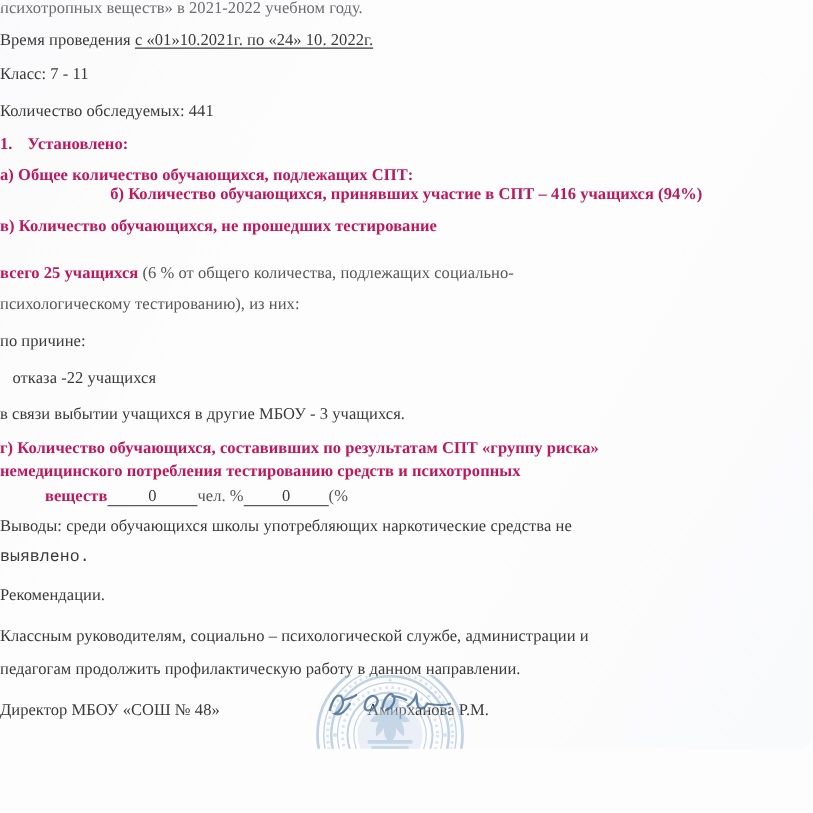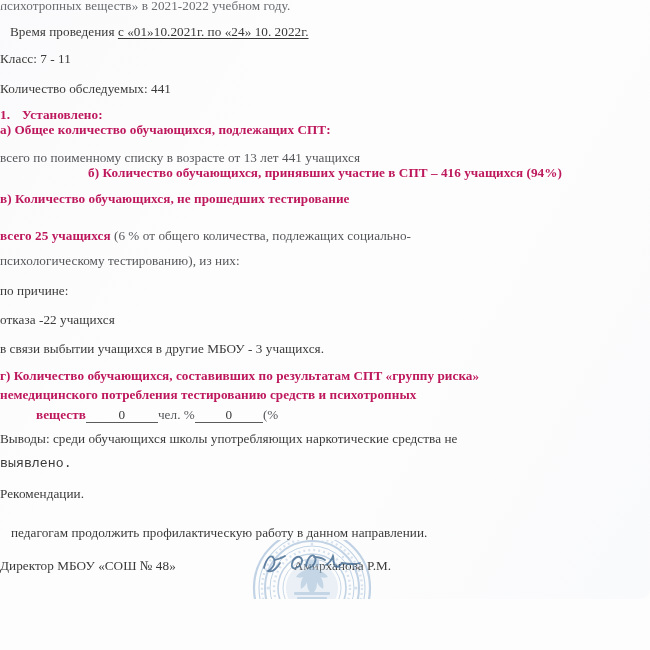--- a/index.html
+++ b/index.html
@@ -93,60 +93,60 @@
 </style>
 </head>
 <body>
 
 <div class="page">
 
   <div class="body-text">
 
     <p class="line lvl0 fainter" style="margin-top:-2px;">психотропных веществ» в 2021-2022 учебном году.</p>
 
-    <p class="line lvl0" style="margin-top:11px;padding-left:10px;"><span>Время проведения </span><span class="u">с «01»10.2021г. по «24» 10. 2022г.</span></p>
+    <p class="line lvl0" style="margin-top:11px;"><span>Время проведения </span><span class="u">с «01»10.2021г. по «24» 10. 2022г.</span></p>
 
     <p class="line lvl0" style="margin-top:12px;">Класс: 7 - 11</p>
 
     <p class="line lvl0" style="margin-top:15px;">Количество обследуемых:  441</p>
 
     <p class="line numitem b" style="margin-top:11px;"><span class="marker">1.</span><span>Установлено:</span></p>
 
-    <p class="line lvl-a b" style="">а) Общее количество обучающихся, подлежащих СПТ:</p>
-
-    <p class="line lvl0 faint" style="margin-top:13px;">всего по поименному списку в возрасте от 13 лет 441  учащихся</p>
+    <p class="line lvl-a b" style="margin-top:10px;">а) Общее количество обучающихся, подлежащих СПТ:</p>
+
 
     <p class="line lvl0 b" style="text-align:center;">б) Количество обучающихся, принявших участие в СПТ – 416 учащихся (94%)</p>
 
     <p class="line lvl0 b" style="margin-top:11px;">в) Количество обучающихся, не прошедших тестирование</p>
 
     <p class="line lvl0" style="margin-top:22px;"><span class="b">всего 25 учащихся</span><span class="faint"> (6 % от общего количества, подлежащих социально-</span></p>
 
     <p class="line lvl0 faint" style="margin-top:10px;">психологическому тестированию), из них:</p>
 
     <p class="line lvl0" style="margin-top:15px;">по причине:</p>
 
-    <p class="line lvl0" style="margin-top:14px;">отказа -22  учащихся</p>
+    <p class="line lvl0" style="margin-top:14px;padding-left:10px;">отказа -22  учащихся</p>
 
     <p class="line lvl0" style="margin-top:14px;">в связи выбытии учащихся в другие МБОУ - 3 учащихся.</p>
 
     <p class="line lvl0 b" style="margin-top:12px;">г) Количество обучающихся, составивших по результатам СПТ «группу риска»</p>
 
     <p class="line lvl0 b" style="margin-top:4px;">немедицинского потребления тестированию средств и психотропных</p>
 
     <p class="line lvl0" style="margin-top:5px;margin-left:36px;"><span class="b">веществ</span><span class="blank w1">0</span><span class="faint">чел. %</span><span class="blank w2">0</span><span class="faint">(%</span></p>
 
     <p class="line lvl0" style="margin-top:8px;">Выводы: среди обучающихся школы употребляющих наркотические средства не</p>
 
     <p class="line lvl0" style="margin-top:10px;font-family:Liberation Mono, monospace;">выявлено.</p>
 
     <p class="line lvl0" style="margin-top:15px;">Рекомендации.</p>
 
-
-    <p class="line lvl0" style="margin-top:24px;padding-left:11px;">педагогам продолжить профилактическую работу в данном направлении.</p>
+    <p class="line lvl0" style="margin-top:18px;">Классным руководителям, социально – психологической службе, администрации и</p>
+
+    <p class="line lvl0" style="margin-top:11px;">педагогам продолжить профилактическую работу в данном направлении.</p>
 
     <p class="line lvl0" style="margin-top:18px;"><span>Директор МБОУ «СОШ № 48»</span><span style="display:inline-block;width:118px;"></span><span>Амирханова Р.М.</span></p>
 
   </div>
 
   <div class="stamp-wrap">
     <svg width="124" height="98" viewBox="0 0 124 98" xmlns="http://www.w3.org/2000/svg">
       <g opacity="0.62" fill="none" stroke="#9cb9d6">
         <circle cx="62" cy="48" r="58" stroke-width="2.2"></circle>
         <circle cx="62" cy="48" r="53" stroke-width="1.1"></circle>

